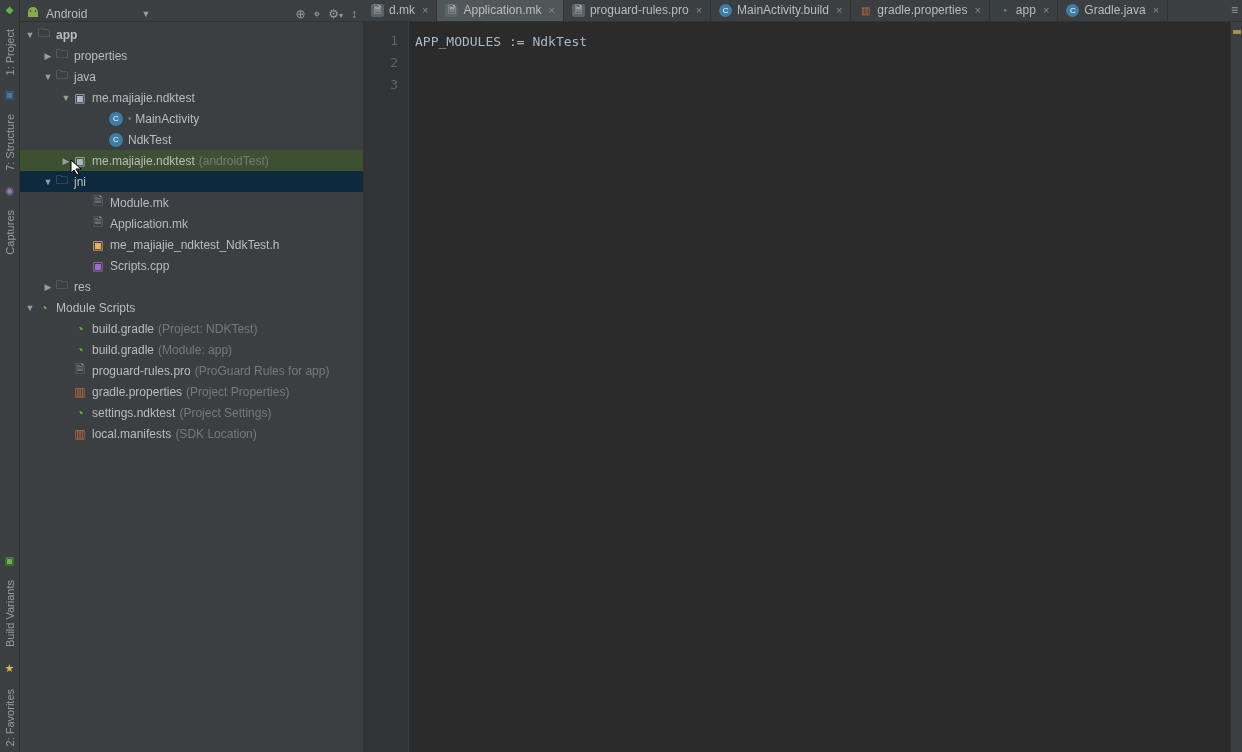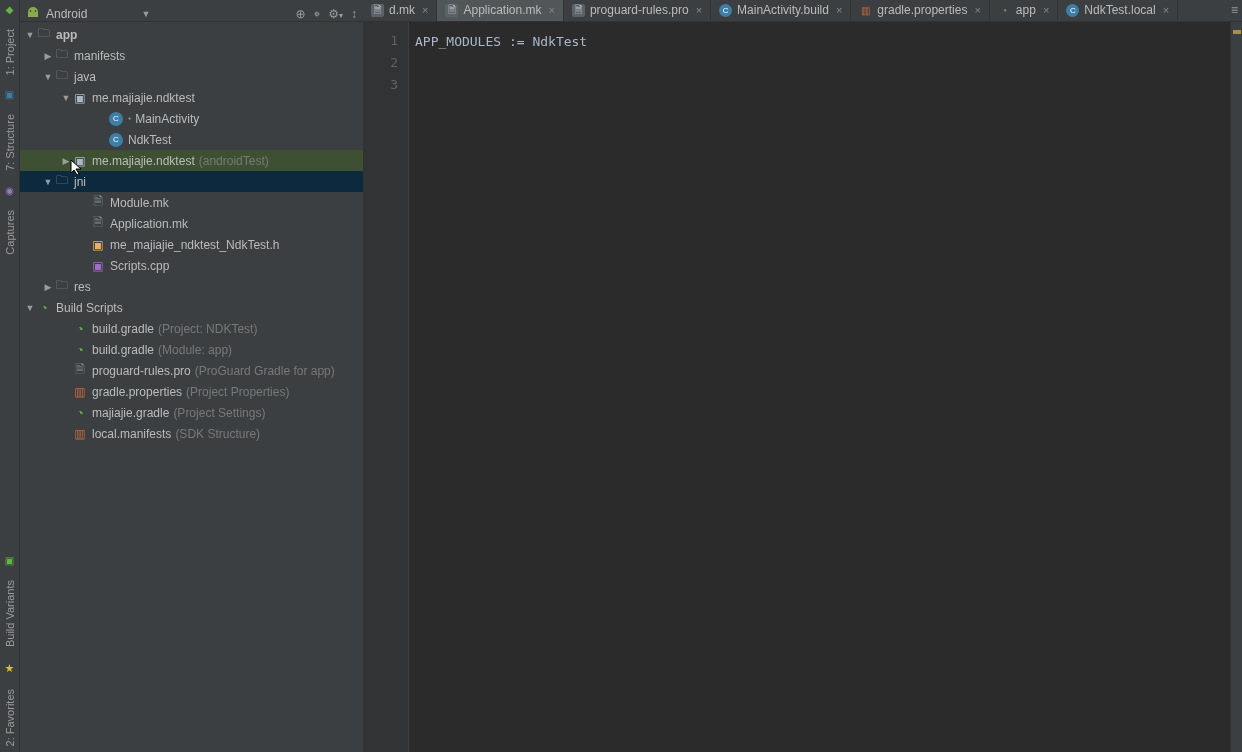--- a/index.html
+++ b/index.html
@@ -234,41 +234,41 @@
           <span>gradle.properties</span>
           <span class="close">×</span>
         </div>
         <div class="tab">
           <span class="tab-icon icon-gradle">◔</span>
           <span>app</span>
           <span class="close">×</span>
         </div>
         <div class="tab">
           <span class="tab-icon icon-java">C</span>
-          <span>NdkTest.local</span>
+          <span>Gradle.java</span>
           <span class="close">×</span>
         </div>
         <div class="tab-more">
           <span>≡</span>
         </div>
       </div>
   </div>
 
   <div class="body">
 
     <div class="project-panel">
       <div class="tree-row" style="padding-left:4px">
         <span class="arrow">▼</span>
           <span class="row-icon folder-ic">🗀</span>
           <span class="row-label" style="font-weight:bold;">app</span>
       </div>
       <div class="tree-row" style="padding-left:22px">
         <span class="arrow">▶</span>
           <span class="row-icon folder-ic">🗀</span>
-          <span class="row-label">manifests</span>
+          <span class="row-label">properties</span>
       </div>
       <div class="tree-row" style="padding-left:22px">
         <span class="arrow">▼</span>
           <span class="row-icon folder-ic">🗀</span>
           <span class="row-label">java</span>
       </div>
       <div class="tree-row" style="padding-left:40px">
         <span class="arrow">▼</span>
           <span class="row-icon pkg-ic">▣</span>
           <span class="row-label">me.majiajie.ndktest</span>
@@ -319,51 +319,51 @@
           <span class="row-label">Scripts.cpp</span>
       </div>
       <div class="tree-row" style="padding-left:22px">
         <span class="arrow">▶</span>
           <span class="row-icon folder-ic">🗀</span>
           <span class="row-label">res</span>
       </div>
       <div class="tree-row" style="padding-left:4px">
         <span class="arrow">▼</span>
           <span class="row-icon gradle-ic">◔</span>
-          <span class="row-label">Build Scripts</span>
+          <span class="row-label">Module Scripts</span>
       </div>
       <div class="tree-row" style="padding-left:40px">
         <span class="arrow empty">▶</span>
           <span class="row-icon gradle-ic">◔</span>
           <span class="row-label"><span>build.gradle</span><span class="suffix">(Project: NDKTest)</span></span>
       </div>
       <div class="tree-row" style="padding-left:40px">
         <span class="arrow empty">▶</span>
           <span class="row-icon gradle-ic">◔</span>
           <span class="row-label"><span>build.gradle</span><span class="suffix">(Module: app)</span></span>
       </div>
       <div class="tree-row" style="padding-left:40px">
         <span class="arrow empty">▶</span>
           <span class="row-icon file-ic">🗎</span>
-          <span class="row-label"><span>proguard-rules.pro</span><span class="suffix">(ProGuard Gradle for app)</span></span>
+          <span class="row-label"><span>proguard-rules.pro</span><span class="suffix">(ProGuard Rules for app)</span></span>
       </div>
       <div class="tree-row" style="padding-left:40px">
         <span class="arrow empty">▶</span>
           <span class="row-icon" style="color:#c96a3b;">▥</span>
           <span class="row-label"><span>gradle.properties</span><span class="suffix">(Project Properties)</span></span>
       </div>
       <div class="tree-row" style="padding-left:40px">
         <span class="arrow empty">▶</span>
           <span class="row-icon gradle-ic">◔</span>
-          <span class="row-label"><span>majiajie.gradle</span><span class="suffix">(Project Settings)</span></span>
+          <span class="row-label"><span>settings.ndktest</span><span class="suffix">(Project Settings)</span></span>
       </div>
       <div class="tree-row" style="padding-left:40px">
         <span class="arrow empty">▶</span>
           <span class="row-icon" style="color:#c96a3b;">▥</span>
-          <span class="row-label"><span>local.manifests</span><span class="suffix">(SDK Structure)</span></span>
+          <span class="row-label"><span>local.manifests</span><span class="suffix">(SDK Location)</span></span>
       </div>
 
       <svg class="cursor-img" width="14" height="18">
         <path d="M1 1 L1 14 L4 11 L7 16 L9 15 L6 10 L11 10 Z" fill="#fff" stroke="#000" stroke-width="1"></path>
       </svg>
     </div>
 
     <div class="editor">
       <div class="gutter" id="gutter">
           <div>1</div>

